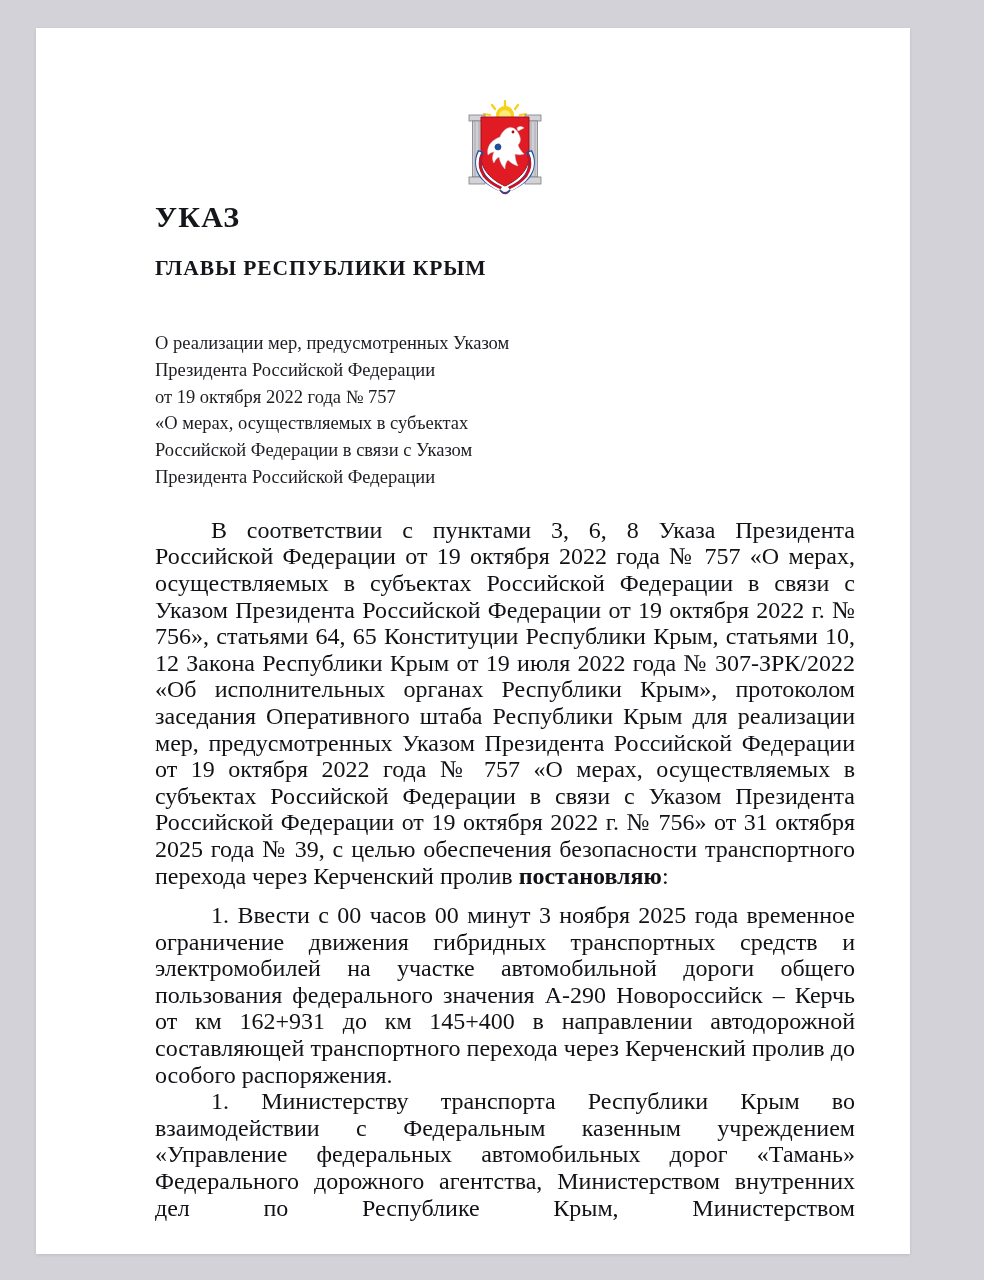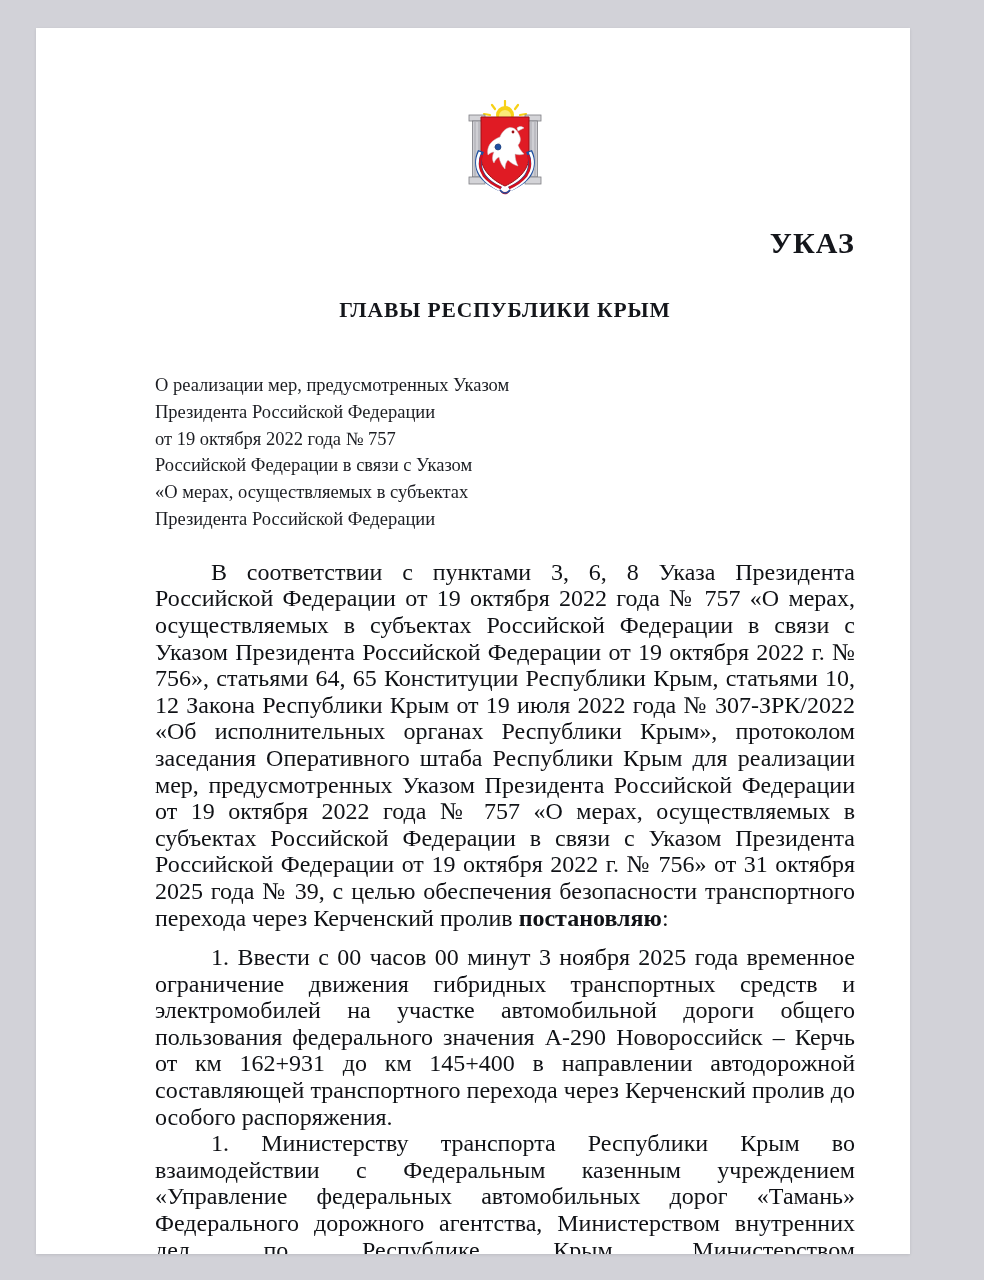--- a/index.html
+++ b/index.html
@@ -49,33 +49,31 @@
     padding-top: 72px;
   }
   .emblem {
     width: 98px;
     height: 100px;
     display: block;
   }
 
   
   .doc-title {
-    text-align: right;
+    text-align: left;
     font-weight: bold;
     font-size: 30px;
     letter-spacing: 1.2px;
-    margin-top: 26px;
     color: #14161b;
   }
   .doc-subtitle {
-    text-align: center;
     font-weight: bold;
     font-size: 21.5px;
     letter-spacing: 0.9px;
-    margin-top: 38px;
+    margin-top: 22px;
     color: #14161b;
   }
 
   
   .preamble {
     margin-top: 49px;
     font-size: 18.5px;
     line-height: 26.8px;
     color: #1b1d22;
   }
@@ -174,22 +172,22 @@
         </svg>
       </div>
 
       <div class="doc-title">УКАЗ</div>
       <div class="doc-subtitle">ГЛАВЫ РЕСПУБЛИКИ КРЫМ</div>
 
       <div class="preamble">
         <div>О реализации мер, предусмотренных Указом</div>
         <div>Президента Российской Федерации</div>
         <div>от 19 октября 2022 года № 757</div>
+        <div>«О мерах, осуществляемых в субъектах</div>
         <div>Российской Федерации в связи с Указом</div>
-        <div>«О мерах, осуществляемых в субъектах</div>
         <div>Президента Российской Федерации</div>
       </div>
 
       <div class="body-block">
 
         <p><span>В соответствии с пунктами 3, 6, 8 Указа Президента Российской Федерации от 19 октября 2022 года № 757 «О мерах, осуществляемых в субъектах Российской Федерации в связи с Указом Президента Российской Федерации от 19 октября 2022 г. № 756», статьями 64, 65 Конституции Республики Крым, статьями 10, 12 Закона Республики Крым от 19 июля 2022 года № 307-ЗРК/2022 «Об исполнительных органах Республики Крым», протоколом заседания Оперативного штаба Республики Крым для реализации мер, предусмотренных Указом Президента Российской Федерации от 19 октября 2022 года № 757 «О мерах, осуществляемых в субъектах Российской Федерации в связи с Указом Президента Российской Федерации от 19 октября 2022 г. № 756» от 31 октября 2025 года № 39, с целью обеспечения безопасности транспортного перехода через Керченский пролив</span> <b>постановляю</b><span>:</span></p>
 
         <p class="gap">1. Ввести с 00 часов 00 минут 3 ноября 2025 года временное ограничение движения гибридных транспортных средств и электромобилей на участке автомобильной дороги общего пользования федерального значения А-290 Новороссийск – Керчь от км 162+931 до км 145+400 в направлении автодорожной составляющей транспортного перехода через Керченский пролив до особого распоряжения.</p>
 
 

